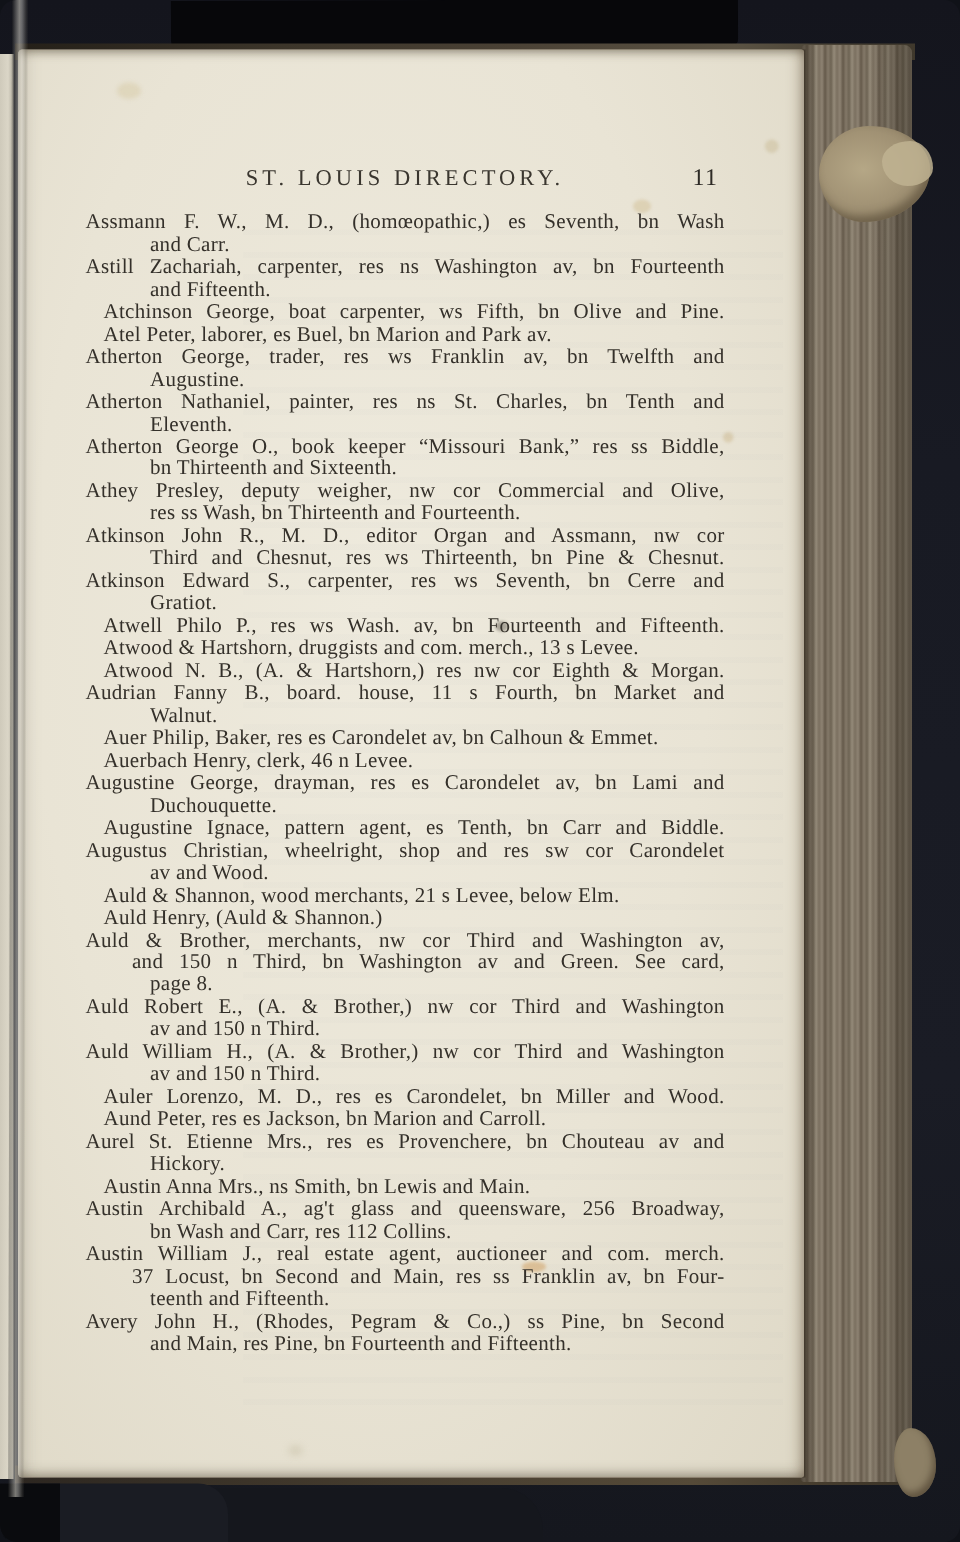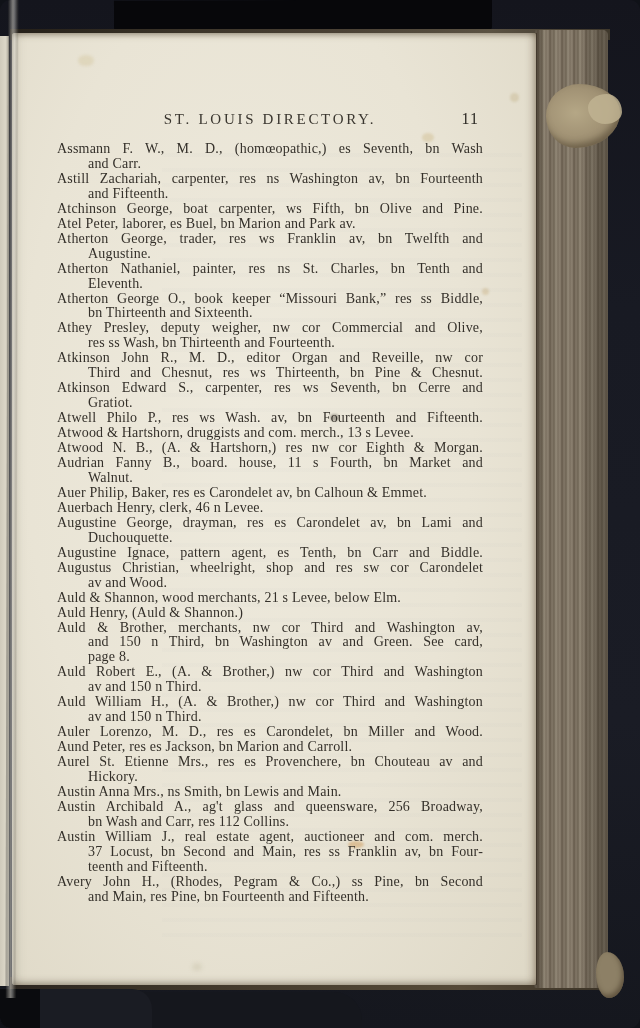--- a/index.html
+++ b/index.html
@@ -62,21 +62,21 @@
 
   
   .header-row{position:absolute;left:45px;top:78px;width:426px;height:20px;color:#39352e;}
   .title{display:block;text-align:center;font-size:15px;letter-spacing:2.7px;color:#3a362f;}
   .page-num{position:absolute;right:4px;top:-1px;font-size:16px;letter-spacing:1px;color:#2e2b26;}
 
   .entries{position:absolute;left:45px;top:109px;width:426px;
     font-size:14px;line-height:14.95px;letter-spacing:.2px;color:#34302a;}
   .line{text-align:justify;text-align-last:justify;}
   .line.cont{padding-left:31px;}
-  .line.final{text-align-last:left;}
+  .line.final{text-align-last:left;margin-left:12px;}
   .entry.stretch .line.final{text-align-last:justify;}
 
   
   .stain{border-radius:50%;}
   .s1{left:410px;top:100px;width:12px;height:9px;background:rgba(196,170,110,.30);filter:blur(1px);}
   .s2{left:66px;top:22px;width:16px;height:11px;background:rgba(200,182,130,.28);filter:blur(1.5px);}
   .s3{left:470px;top:255px;width:7px;height:7px;background:rgba(190,160,100,.30);filter:blur(1px);}
   .s4{left:318px;top:381px;width:9px;height:7px;background:rgba(70,62,52,.40);filter:blur(1px);}
   .s5{left:336px;top:808px;width:16px;height:7px;background:rgba(205,140,60,.40);filter:blur(1px);}
   .s6{left:180px;top:930px;width:10px;height:8px;background:rgba(180,170,140,.25);filter:blur(2px);}
@@ -144,21 +144,21 @@
         </div>
         <div class="entry">
           <div class="line">Atherton George O., book keeper “Missouri Bank,” res ss Biddle,</div>
           <div class="line cont final">bn Thirteenth and Sixteenth.</div>
         </div>
         <div class="entry">
           <div class="line">Athey Presley, deputy weigher, nw cor Commercial and Olive,</div>
           <div class="line cont final">res ss Wash, bn Thirteenth and Fourteenth.</div>
         </div>
         <div class="entry stretch">
-          <div class="line">Atkinson John R., M. D., editor Organ and Reveille, nw cor</div>
+          <div class="line">Atkinson John R., M. D., editor Organ and Assmann, nw cor</div>
           <div class="line cont final">Third and Chesnut, res ws Thirteenth, bn Pine &amp; Chesnut.</div>
         </div>
         <div class="entry">
           <div class="line">Atkinson Edward S., carpenter, res ws Seventh, bn Cerre and</div>
           <div class="line cont final">Gratiot.</div>
         </div>
         <div class="entry stretch">
           <div class="line final">Atwell Philo P., res ws Wash. av, bn Fourteenth and Fifteenth.</div>
         </div>
         <div class="entry">

